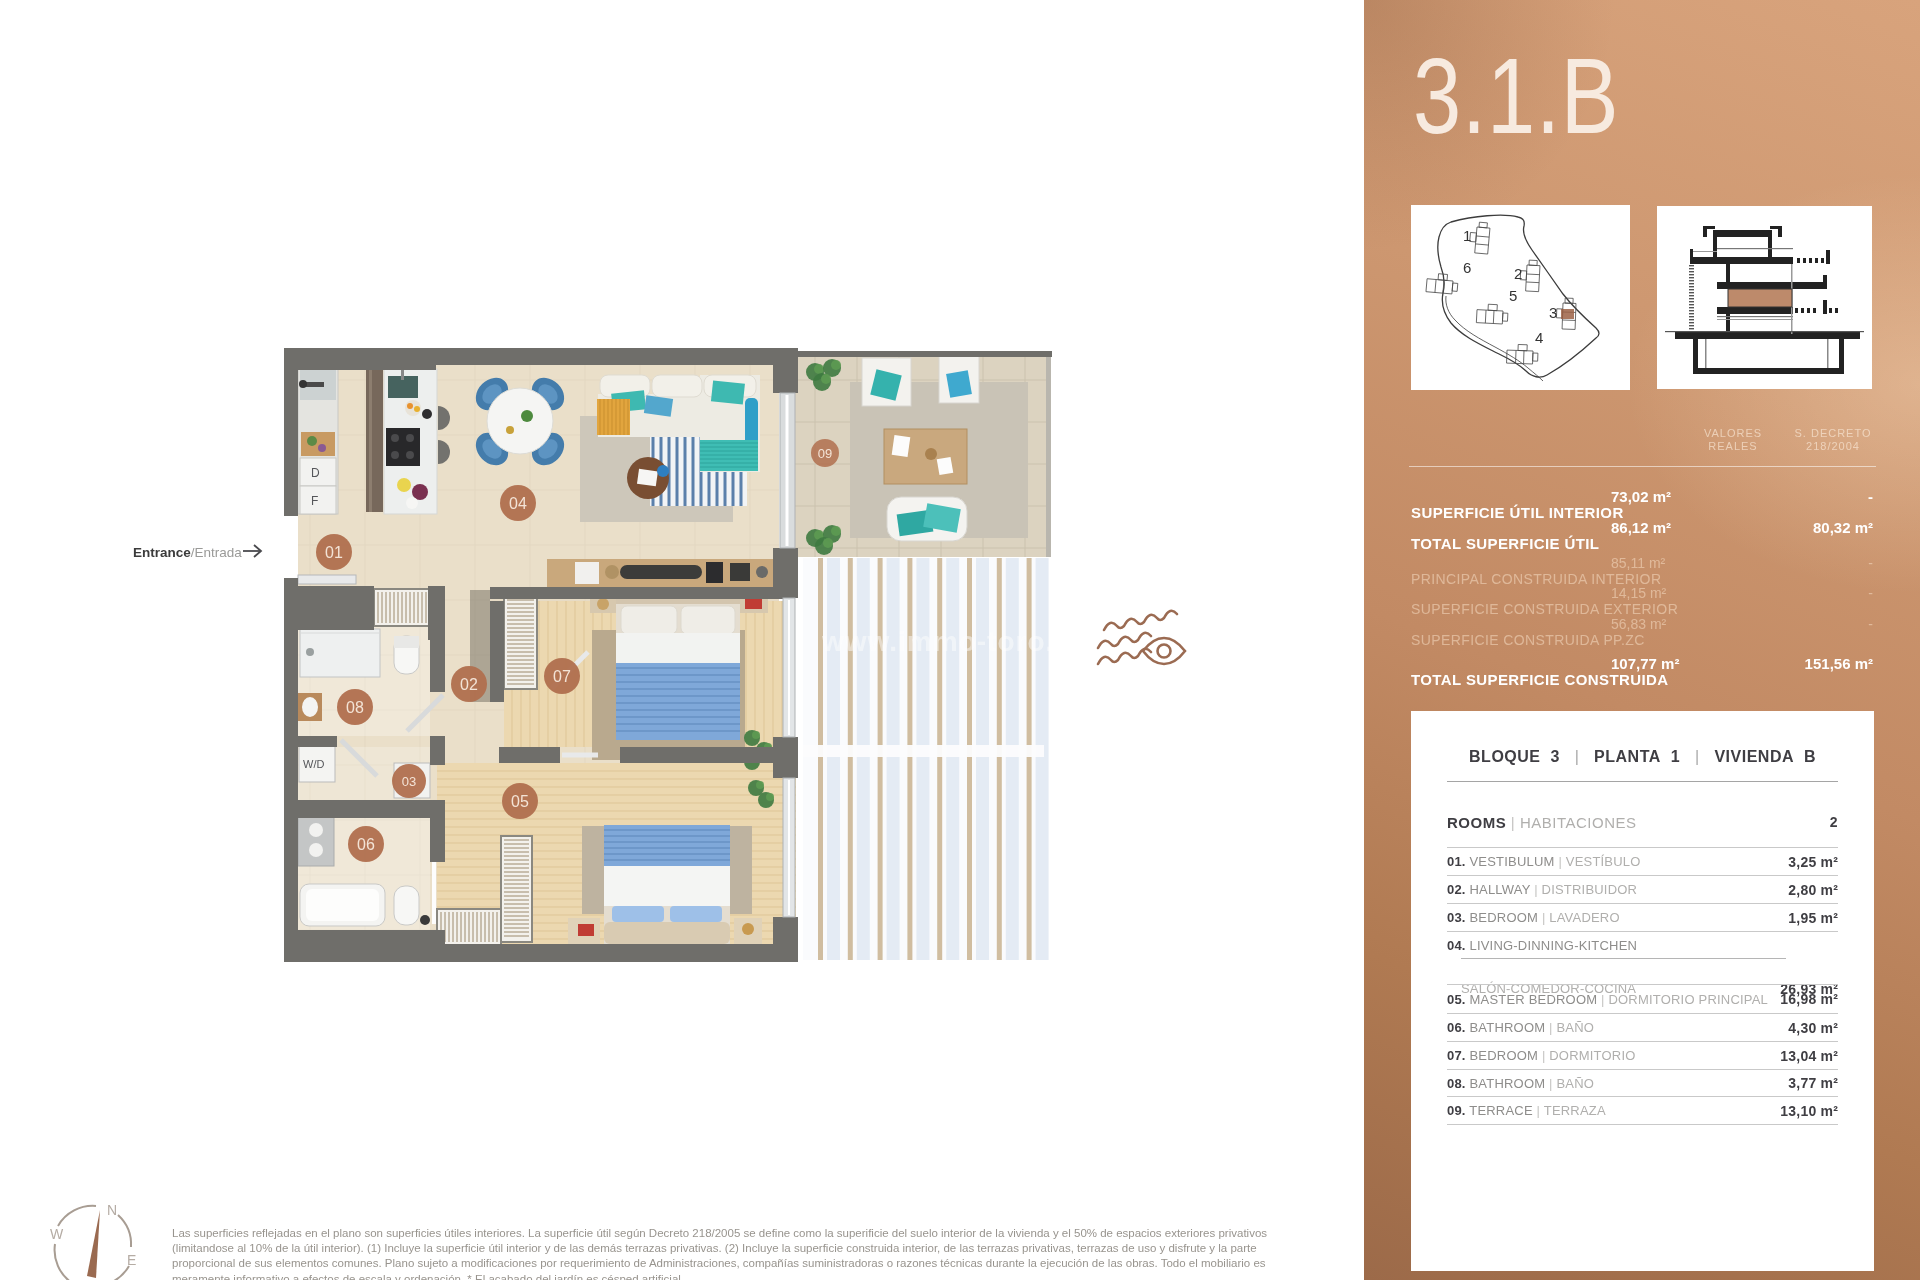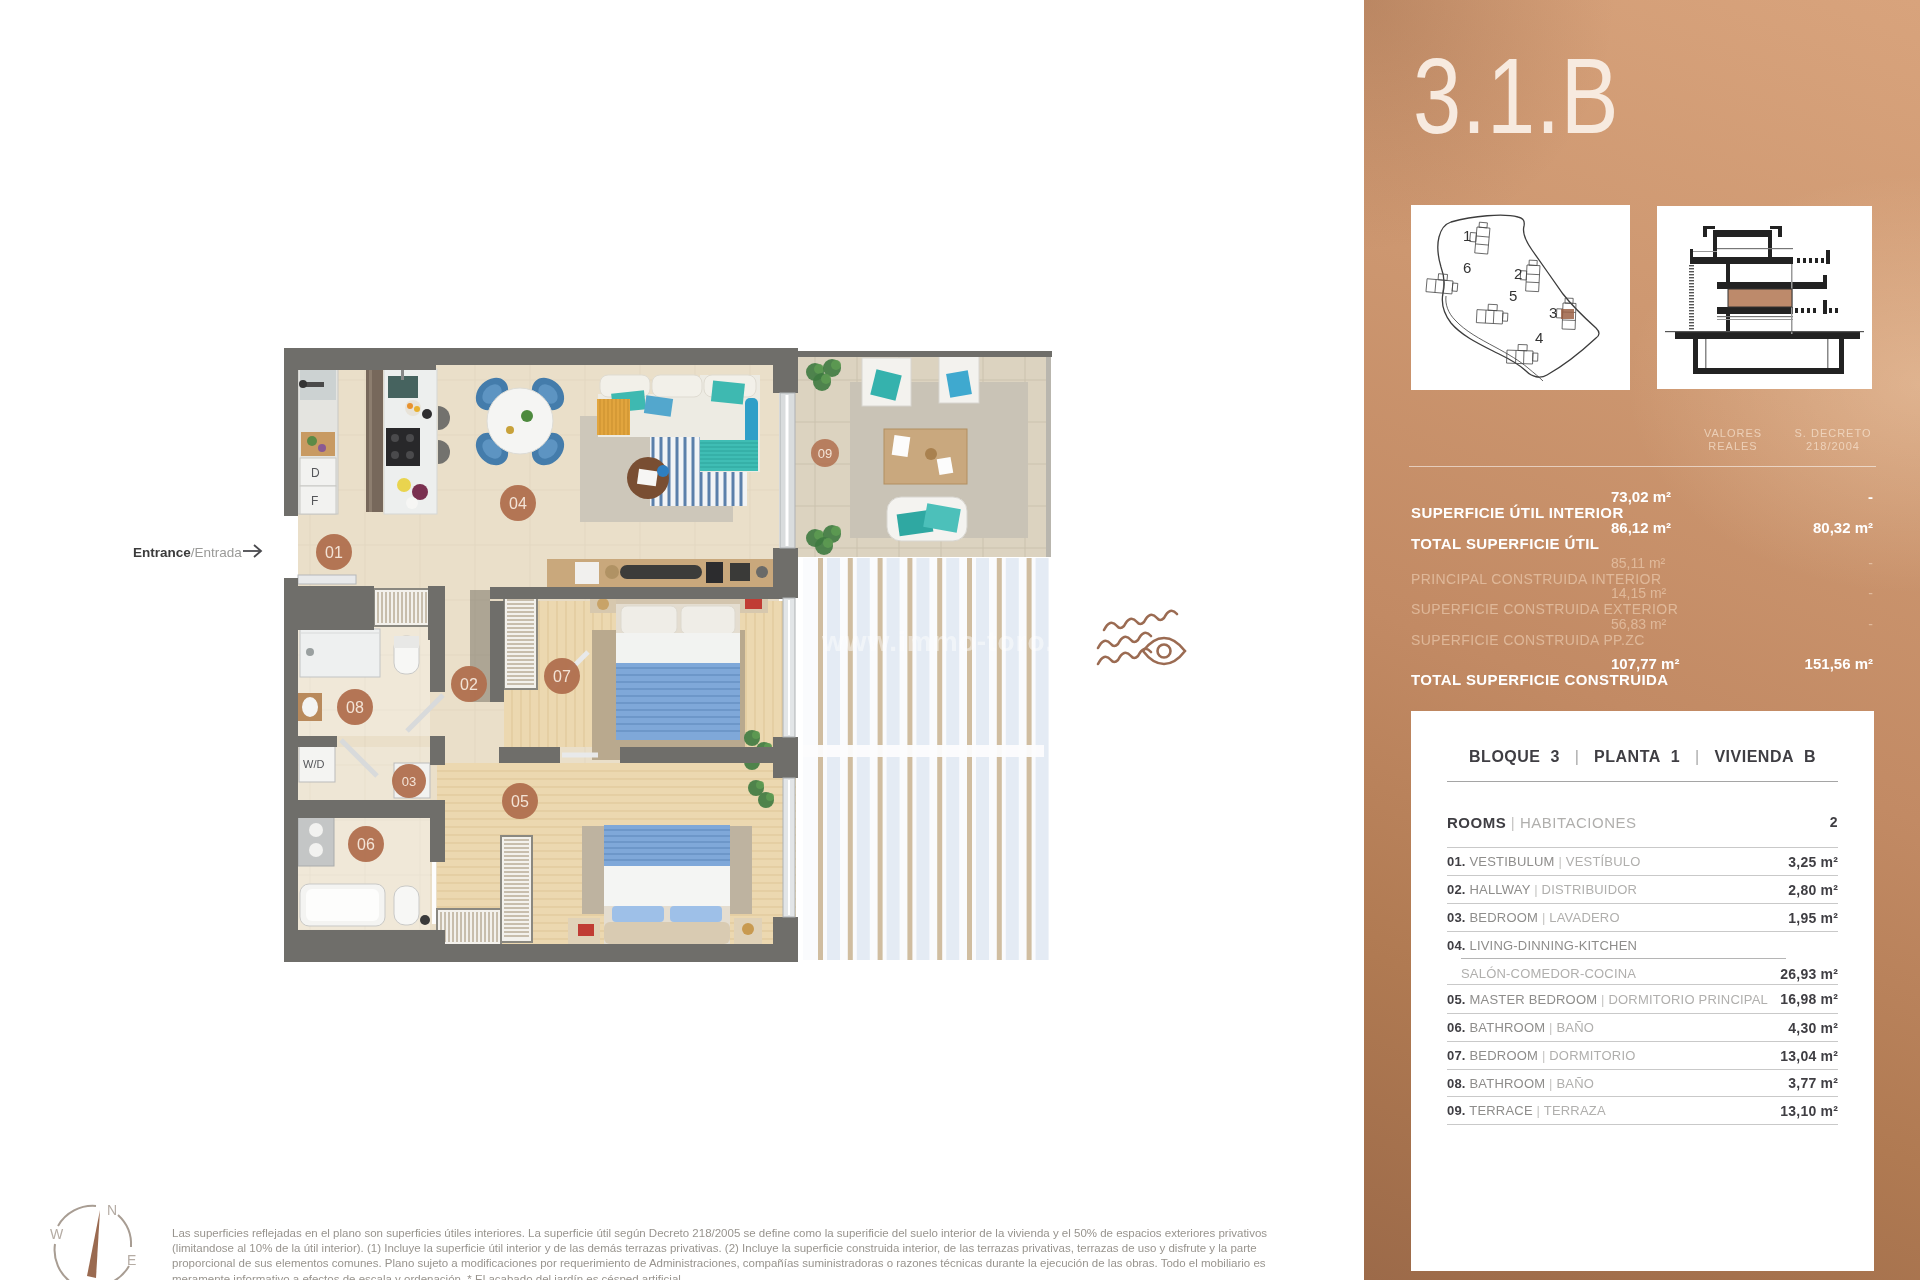--- a/index.html
+++ b/index.html
@@ -34,21 +34,21 @@
   .room .g1 { color:#8e8d8b; }
   .pipe2 { color:#c5c4c2; }
   .room { position:absolute; left:36px; width:391px; border-top:1px solid #c9c9c9;
     display:flex; justify-content:space-between; align-items:center; font-size:13px;
     color:#3f3e43; letter-spacing:0.2px; white-space:nowrap; }
   .room b, .rv { color:#3f3e43; }
   .rv { font-weight:bold; font-size:14px; }
   .r04 { display:block; }
   .r04 .l1 { margin-top:6px; }
   .r04 .miniline { margin:5px 0 0 14px; width:325px; height:1px; background:#b5b5b5; }
-  .r04 .l2 { margin-top:7px; margin-left:14px; display:flex; justify-content:space-between; }
+  .r04 .l2 { margin-top:22px; margin-left:14px; display:flex; justify-content:space-between; }
   .disc { position:absolute; left:172px; top:1226px; width:1150px; font-size:11.5px;
     line-height:15.2px; color:#98948e; white-space:nowrap; }
 </style></head>
 <body>
 <div class="stage">
 <svg width="1364" height="1280" viewBox="0 0 1364 1280" xmlns="http://www.w3.org/2000/svg" style="position:absolute;left:0;top:0">
 <rect x="298" y="364" width="481" height="580" fill="#eadfc9"></rect>
       <g stroke="#ddd1bb" stroke-width="1" opacity="0.55">
         <line x1="310" y1="364" x2="310" y2="944"></line>
         <line x1="365" y1="364" x2="365" y2="944"></line>

